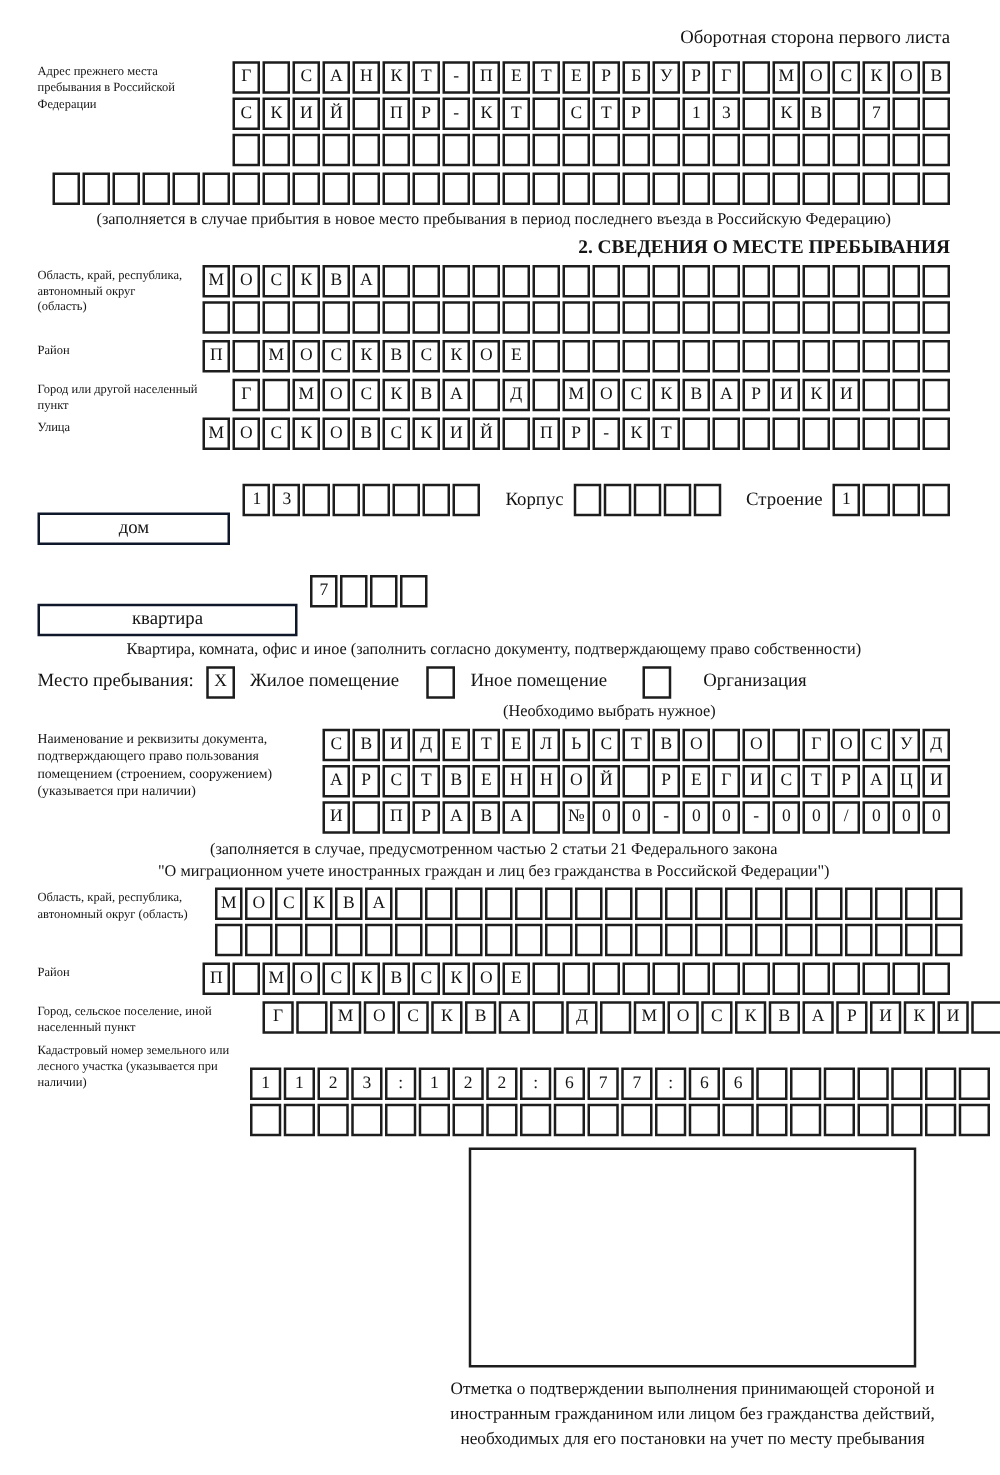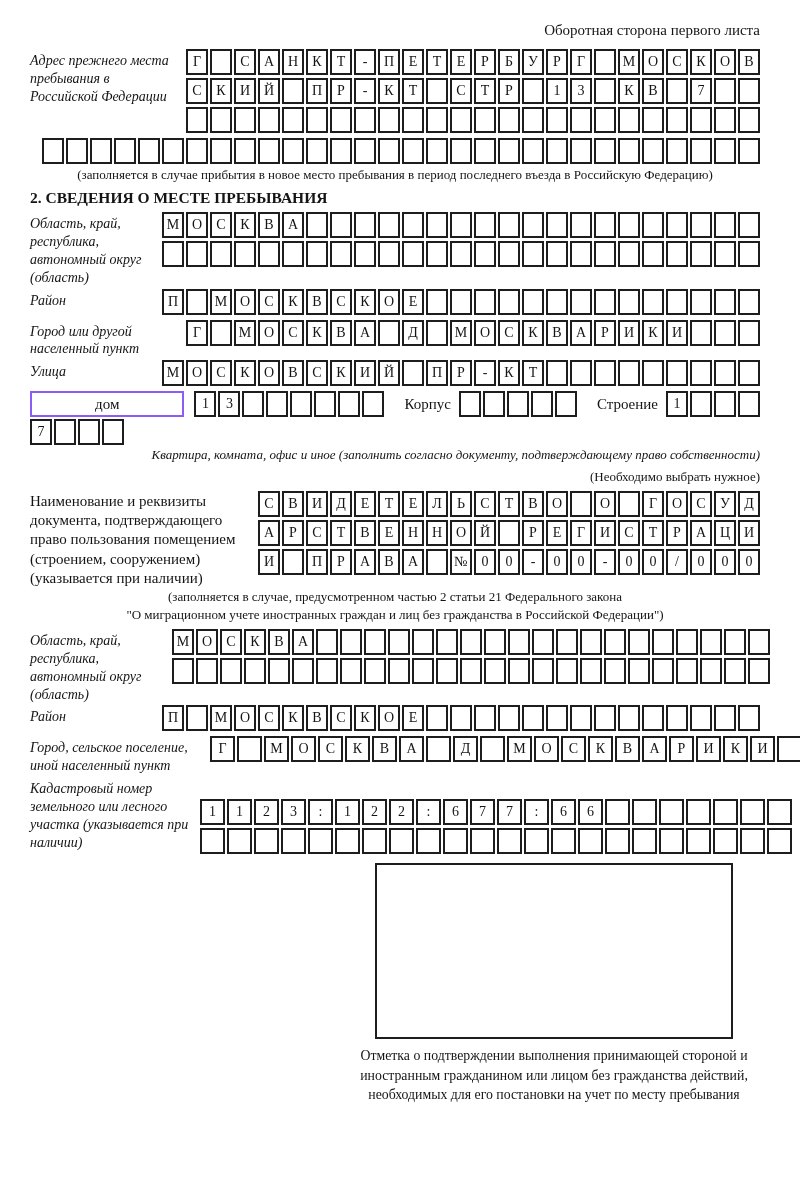--- a/index.html
+++ b/index.html
@@ -3,48 +3,48 @@
 <meta charset="utf-8">
 <style>
   html,body{margin:0;padding:0;background:#fff;}
   body{width:800px;height:1180px;color:#141414;
        font-family:"Liberation Serif","DejaVu Serif",serif;overflow:hidden;}
   .page{box-sizing:border-box;width:800px;height:896px;padding:8px 40px 0 30px;}
 
   .top-note{text-align:right;font-size:15px;margin:14px 0 10px 0;}
 
   .frow{display:flex;align-items:flex-start;margin-bottom:2px;}
-  .flabel{font-size:14px;line-height:1.28;padding-top:3px;flex:0 0 auto;font-style:italic;}
+  .flabel{font-size:10px;line-height:1.28;padding-top:3px;flex:0 0 auto;}
   .fcells{margin-left:auto;flex:0 0 auto;}
 
   .cellrow{display:flex;gap:2px;justify-content:flex-end;margin-bottom:3px;}
   .cell{flex:0 0 auto;box-sizing:border-box;width:22px;height:26px;border:2px solid #1d1d1d;
         display:flex;align-items:center;justify-content:center;
         font-size:14px;line-height:1;background:#fff;}
   .cell.w{width:25px;}
 
   .caption{text-align:center;font-size:13px;margin:1px 0 5px 0;line-height:1.3;}
-  .heading{text-align:left;font-size:15.5px;font-weight:bold;margin:4px 0 5px 0;}
+  .heading{text-align:right;font-size:15.5px;font-weight:bold;margin:4px 0 5px 0;}
   .subheading{text-align:center;font-size:15px;font-weight:bold;margin:6px 0 4px 0;}
 
   .house-row{display:flex;align-items:center;margin:2px 0 2px 0;}
-  .widebox{box-sizing:border-box;height:26px;border:2px solid #8b5cf6;
-           display:flex;align-items:center;justify-content:center;font-size:15px;}
+  .widebox{box-sizing:border-box;height:26px;border:2px solid #0f172a;
+           display:flex;align-items:center;justify-content:center;font-size:15px;margin-top:45px;}
   .widebox.house{width:172px;margin-right:10px;}
   .widebox.apt{width:208px;margin-right:10px;}
   .inline-label{font-size:15px;margin:0 8px;}
   .cells-inline{display:flex;gap:2px;}
 
   .stay-row{display:flex;align-items:center;font-size:15px;margin:4px 0 0 0;}
   .cb{box-sizing:border-box;width:23px;height:26px;border:2px solid #1d1d1d;
       display:flex;align-items:center;justify-content:center;font-size:14px;
       margin:0 12px 0 10px;flex:0 0 auto;}
 
   .doc-row{display:flex;align-items:flex-start;margin:2px 0 0 0;}
-  .doc-label{width:215px;font-size:15px;line-height:1.28;padding-top:1px;}
+  .doc-label{width:215px;font-size:11px;line-height:1.28;padding-top:1px;}
 
   .stamp-wrap{width:404px;margin:6px 4px 0 auto;text-align:center;}
   .stamp-box{box-sizing:border-box;width:358px;height:176px;border:2px solid #1d1d1d;margin:0 auto 7px auto;background:#fff;}
   .stamp-note{font-size:13.8px;line-height:1.42;}
 </style>
 </head>
 <body>
 
 <div class="page">
 
@@ -350,30 +350,40 @@
     <div class="inline-label" style="margin-left:20px;text-align:center;">Строение</div>
     <div class="cells-inline">
         <div class="cell">1</div>
         <div class="cell"></div>
         <div class="cell"></div>
         <div class="cell"></div>
       </div>
   </div>
 
   <div class="house-row">
+    <div class="widebox apt">квартира</div>
     <div class="cells-inline">
         <div class="cell">7</div>
         <div class="cell"></div>
         <div class="cell"></div>
         <div class="cell"></div>
       </div>
   </div>
-  <div class="caption" style="text-align:right;font-style:italic;">Квартира, комната, офис и иное (заполнить согласно документу, подтверждающему право собственности)</div>
-
-  <div class="caption" style="text-align:right;padding-left:185px;margin-top:2px;">(Необходимо выбрать нужное)</div>
+  <div class="caption" style="text-align:center;">Квартира, комната, офис и иное (заполнить согласно документу, подтверждающему право собственности)</div>
+
+  <div class="stay-row">
+    <span>Место пребывания:</span>
+    <span class="cb">X</span>
+    <span>Жилое помещение</span>
+    <span class="cb" style="margin-left:22px;"></span>
+    <span>Иное помещение</span>
+    <span class="cb" style="margin-left:28px;margin-right:26px;"></span>
+    <span>Организация</span>
+  </div>
+  <div class="caption" style="text-align:center;padding-left:185px;margin-top:2px;">(Необходимо выбрать нужное)</div>
 
   <div class="doc-row">
     <div class="doc-label">Наименование и реквизиты документа, подтверждающего право пользования помещением (строением, сооружением) (указывается при наличии)</div>
     <div class="fcells">
       <div class="cellrow">
           <div class="cell">С</div>
           <div class="cell">В</div>
           <div class="cell">И</div>
           <div class="cell">Д</div>
           <div class="cell">Е</div>

